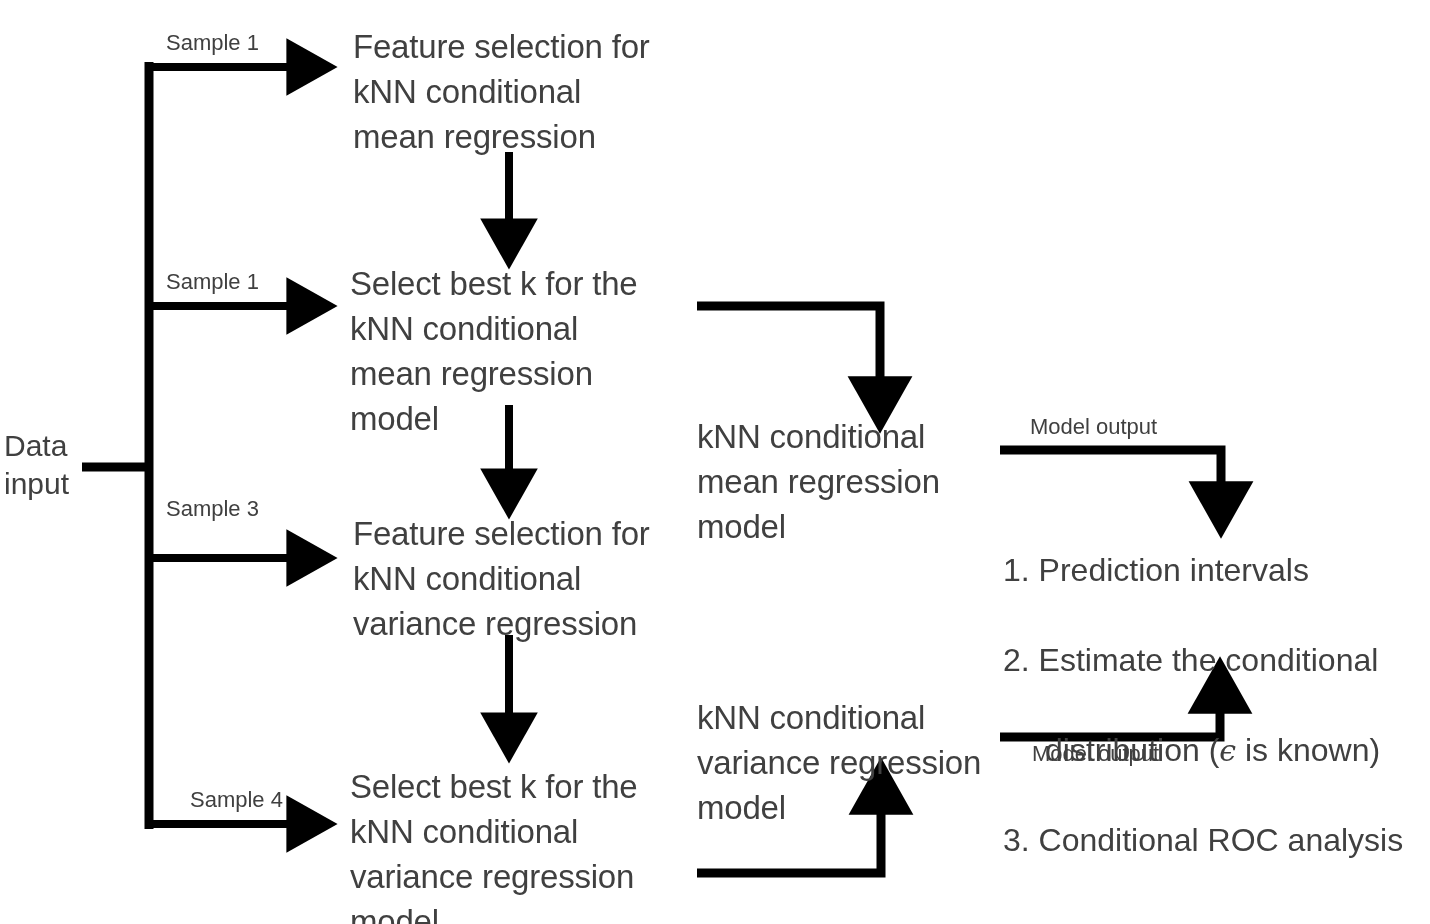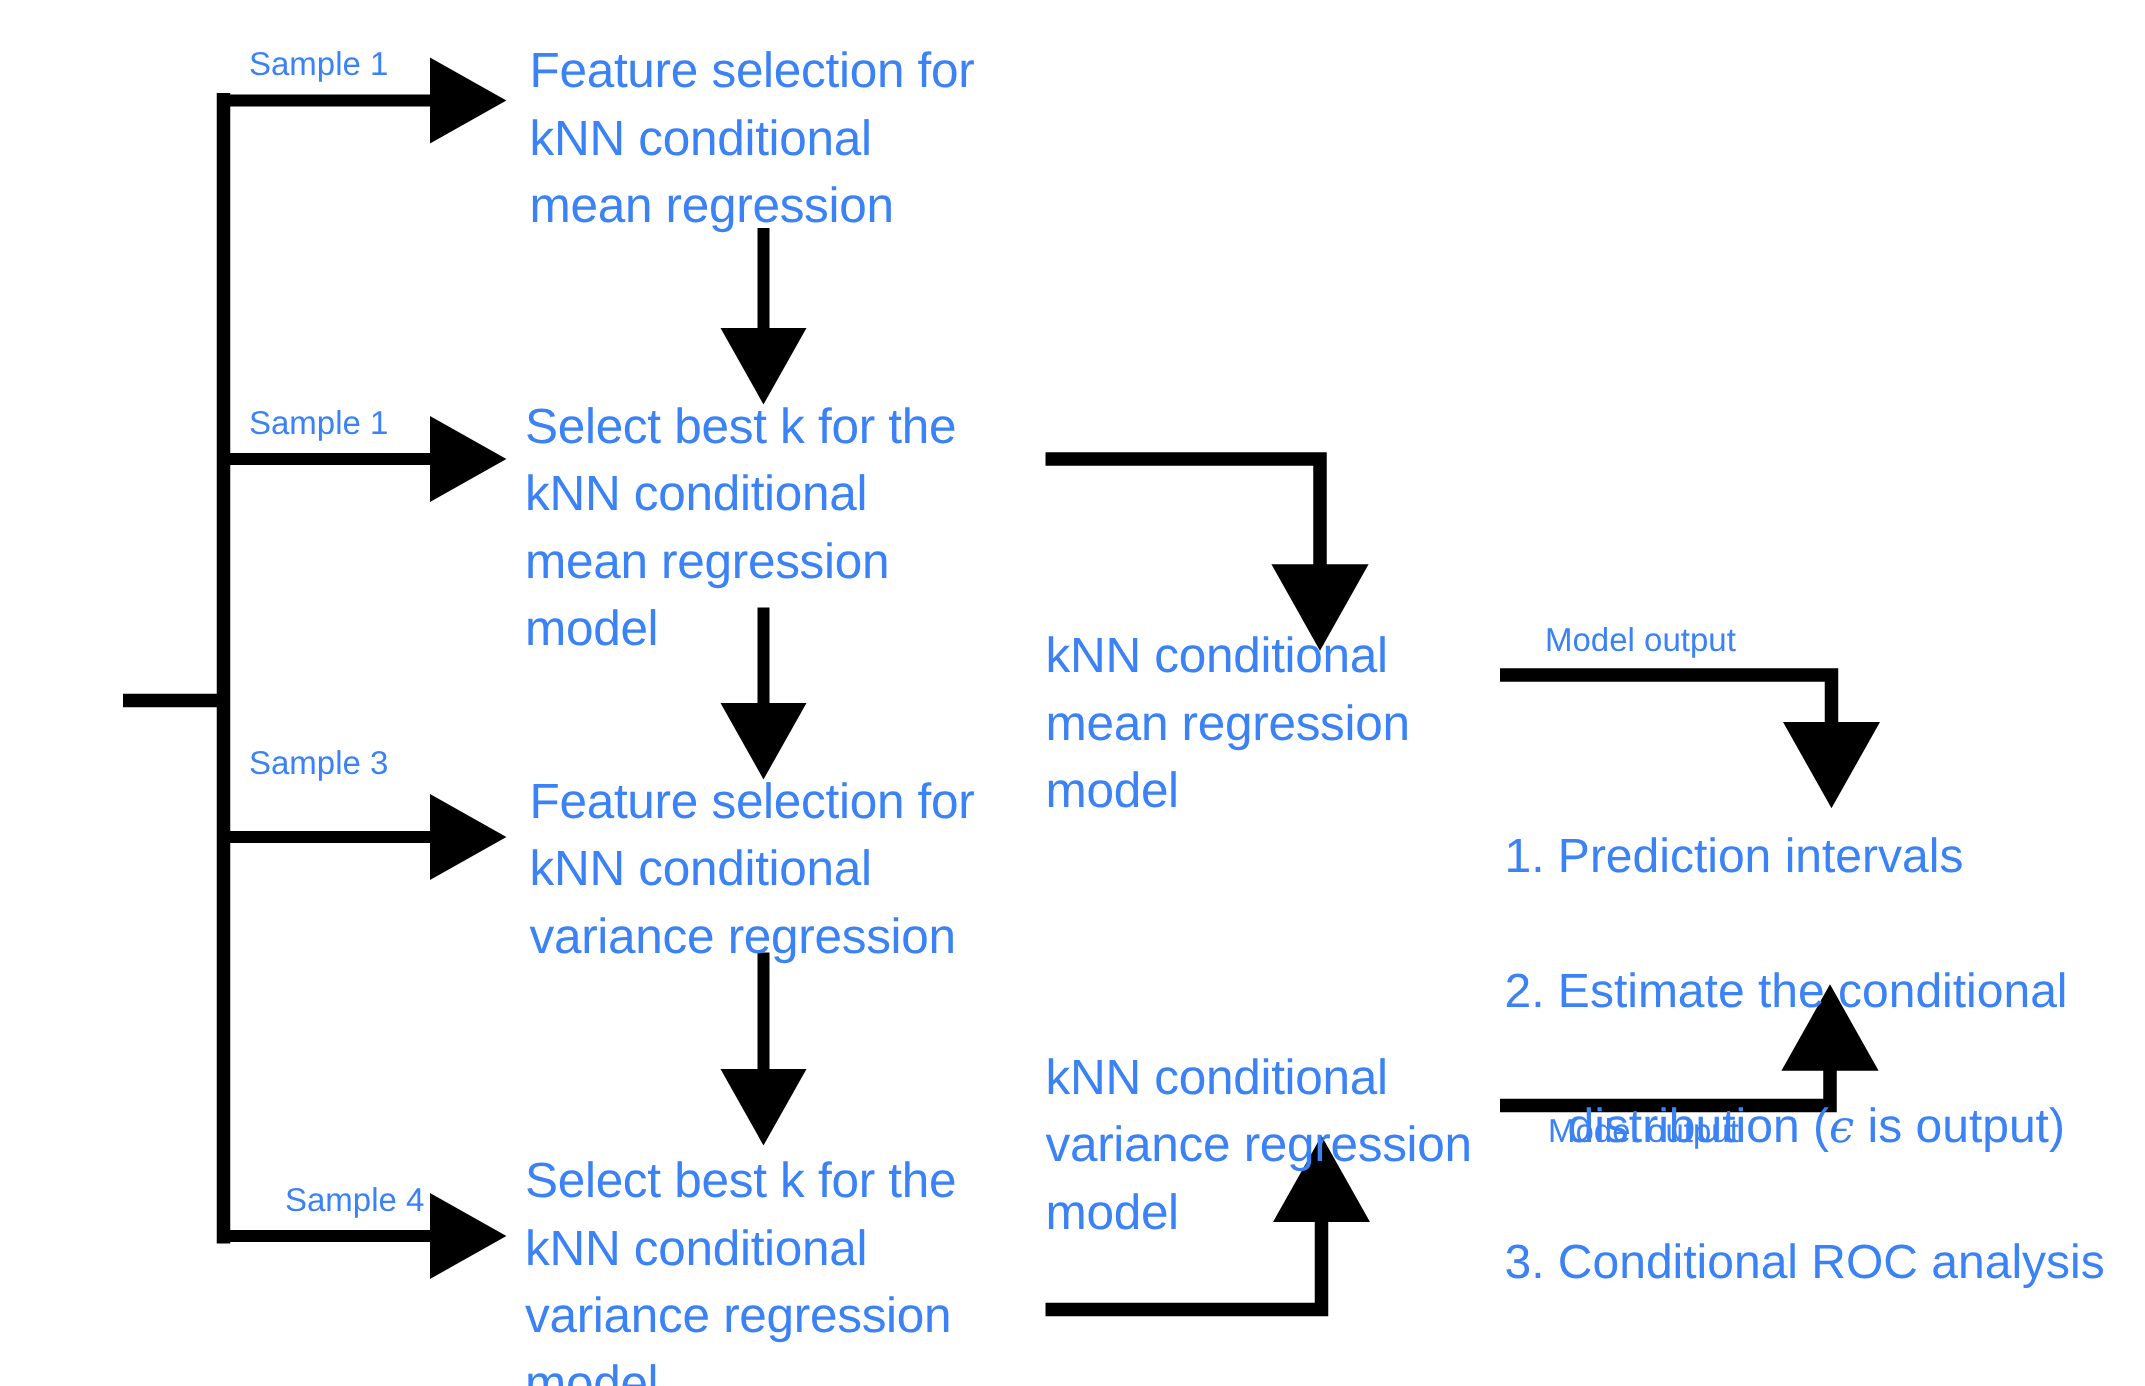--- a/index.html
+++ b/index.html
@@ -21,21 +21,21 @@
     position: absolute;
     left: 0;
     top: 0;
     width: 1430px;
     height: 924px;
     pointer-events: none;
   }
   .node {
     position: absolute;
     font-family: "Liberation Sans", sans-serif;
-    color: #3b82f6;
+    color: #404040;
     white-space: pre-line;
   }
   
   .step {
     font-size: 33px;
     line-height: 45px;
     font-weight: 400;
     letter-spacing: -0.2px;
     margin-top: 14px;
   }
@@ -107,20 +107,22 @@
 
     <path d="M697,306 L880,306 L880,387" stroke="#000" stroke-width="9" fill="none" marker-end="url(#arrowDown)"></path>
 
     <path d="M697,873 L881,873 L881,804" stroke="#000" stroke-width="9" fill="none" marker-end="url(#arrowUp)"></path>
 
     <path d="M1000,450 L1221,450 L1221,492" stroke="#000" stroke-width="9" fill="none" marker-end="url(#arrowDown)"></path>
 
     <path d="M1000,737 L1220,737 L1220,703" stroke="#000" stroke-width="9" fill="none" marker-end="url(#arrowUp)"></path>
   </svg>
 
+  <div class="node entry" style="left:4px; top:427px; width:140px;">Data
+input</div>
 
   <div class="node edge-label" style="left:166px; top:30px;">Sample 1</div>
   <div class="node edge-label" style="left:166px; top:269px;">Sample 1</div>
   <div class="node edge-label" style="left:166px; top:496px;">Sample 3</div>
   <div class="node edge-label" style="left:166px; top:787px;margin-left:24px;">Sample 4</div>
 
   <div class="node step" style="left:353px; top:10px; width:340px;">Feature selection for
 kNN conditional
 mean regression</div>
 
@@ -145,17 +147,17 @@
   <div class="node step" style="left:697px; top:681px; width:320px;">kNN conditional
 variance regression
 model</div>
 
   <div class="node edge-label" style="left:1030px; top:414px;">Model output</div>
   <div class="node edge-label" style="left:1032px; top:741px;">Model output</div>
 
   <div class="node outlist" style="left:1003px; top:503px; width:430px;">
     <span class="li">1. Prediction intervals</span>
     <span class="li">2. Estimate the conditional</span>
-    <span class="li indent"><span>distribution (</span><span class="eps">ϵ</span><span> is output)</span></span>
+    <span class="li indent"><span>distribution (</span><span class="eps">ϵ</span><span> is known)</span></span>
     <span class="li">3. Conditional ROC analysis</span>
   </div>
 
 </div>
 
 </body></html>

